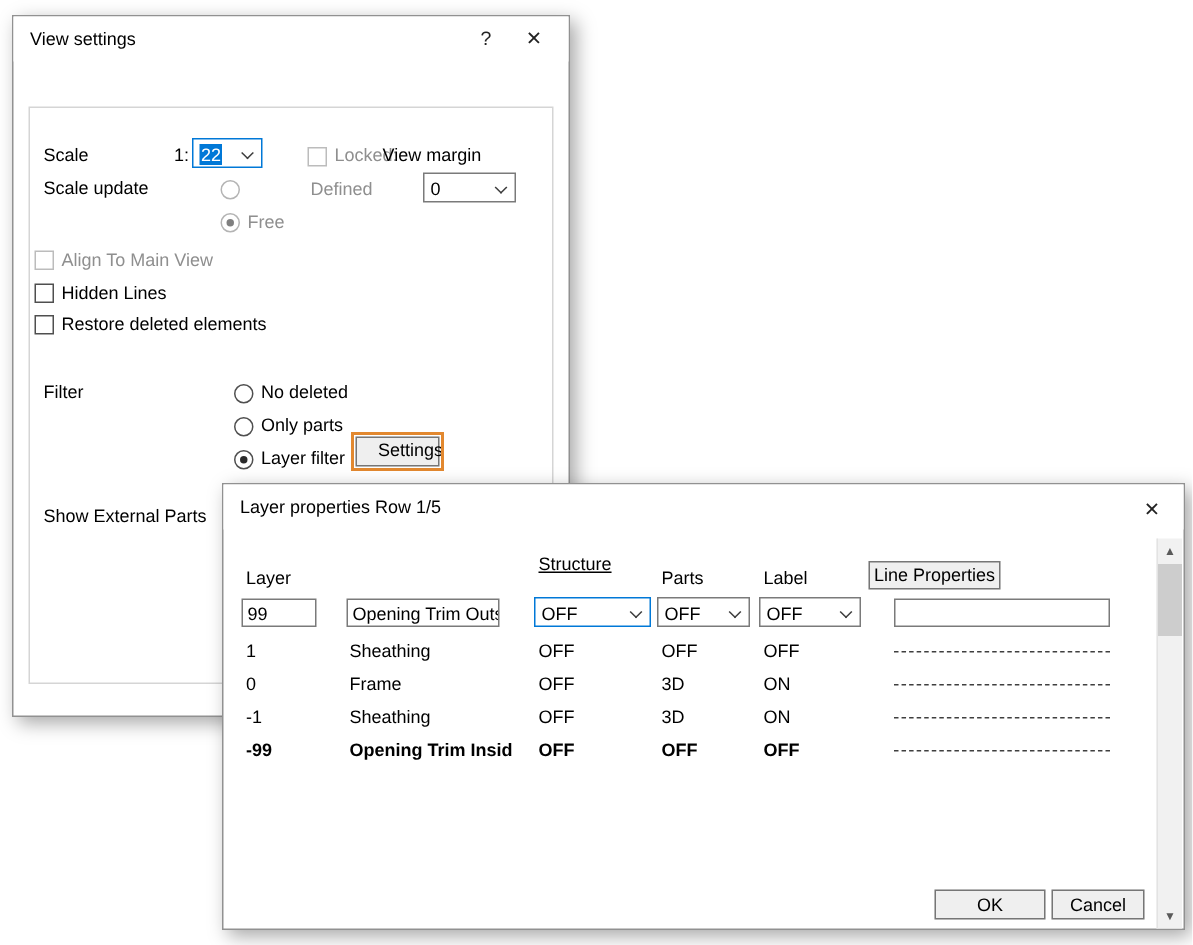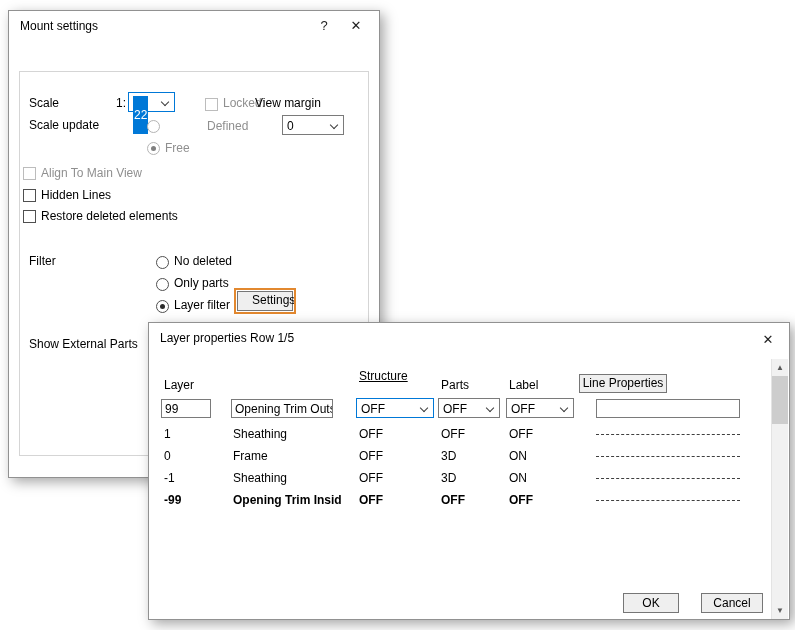--- a/index.html
+++ b/index.html
@@ -29,21 +29,21 @@
   .cb{position:absolute;width:13px;height:13px;border:1px solid #4f4f4f;background:#fff;}
   .cb.dsb{border-color:#bcbcbc;}
   .rad{position:absolute;width:13px;height:13px;border:1px solid #4f4f4f;border-radius:50%;background:#fff;}
   .rad.dsb{border-color:#b4b4b4;}
   .rad.sel::after{content:"";position:absolute;left:3px;top:3px;width:5px;height:5px;border-radius:50%;background:#2b2b2b;}
   .rad.dsb.sel::after{background:#808080;}
 
   .combo{position:absolute;height:20px;background:#fff;border:1px solid #7a7a7a;}
   .combo.focus{border-color:#0078d7;}
   .combo .val{position:absolute;left:4px;top:3px;white-space:nowrap;}
-  .combo .val.hl{background:#0078d7;color:#fff;padding:12px 1px;}
+  .combo .val.hl{background:#0078d7;color:#fff;padding:0 1px;}
   .chev{position:absolute;right:6px;top:6px;width:6px;height:6px;border-right:1px solid #3c3c3c;border-bottom:1px solid #3c3c3c;transform:rotate(45deg);}
 
   .tbox{position:absolute;height:19px;background:#fff;border:1px solid #7a7a7a;padding:2px 3px;white-space:nowrap;overflow:hidden;}
 
   .btn{position:absolute;background:#efefef;border:1px solid #767676;text-align:center;line-height:17px;white-space:nowrap;}
   .btn.hl{outline:2px solid #e2882f;outline-offset:1px;padding-left:14px;}
 
   .prow{position:absolute;left:1px;width:620px;height:22px;}
   .pc{position:absolute;top:4px;white-space:nowrap;}
   .dash{position:absolute;border-top:1px dashed #3f3f3f;width:144px;}
@@ -54,21 +54,21 @@
   .sb-btn.down{bottom:0;}
   .sb-thumb{position:absolute;left:0;top:17px;width:16px;height:48px;background:#cdcdcd;}
 </style>
 </head>
 <body>
 
 <div id="stage">
 
   <div class="dialog d1">
     <div class="titlebar">
-      <span class="title-text">Mount settings</span>
+      <span class="title-text">View settings</span>
       <span class="title-btn help">?</span>
       <span class="title-btn close">✕</span>
     </div>
 
     <div class="tabpage"></div>
 
     <span class="lbl" style="left:20px;top:85px;">Scale</span>
     <span class="lbl" style="left:107px;top:85px;">1:</span>
     <div class="combo focus" style="left:119px;top:81px;width:47px;">
       <span class="val hl">22</span>
@@ -170,17 +170,17 @@
       <span class="pc" style="left:359px;">OFF</span>
       <span class="dash" style="left:446px;top:11px;"></span>
     </div>
 
     <div class="sbar">
       <div class="sb-btn up">▲</div>
       <div class="sb-thumb"></div>
       <div class="sb-btn down">▼</div>
     </div>
 
-    <div class="btn" style="left:474px;top:270px;width:56px;height:20px;line-height:18px;">OK</div>
+    <div class="btn" style="left:474px;top:270px;width:74px;height:20px;line-height:18px;">OK</div>
     <div class="btn" style="left:552px;top:270px;width:62px;height:20px;line-height:18px;">Cancel</div>
   </div>
 
 </div>
 
 </body></html>

